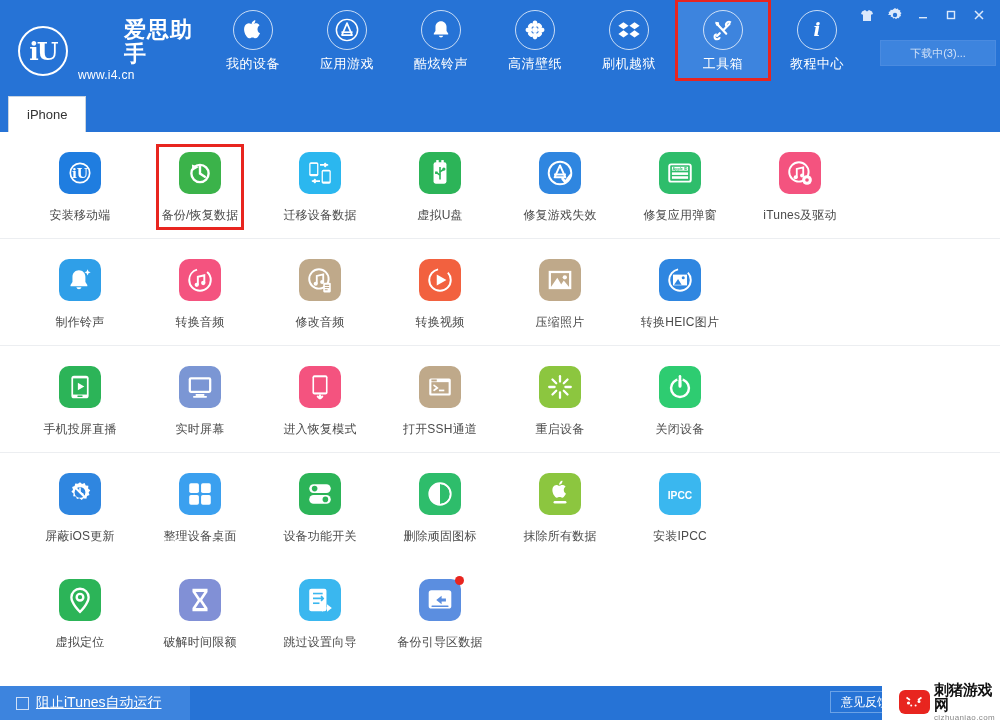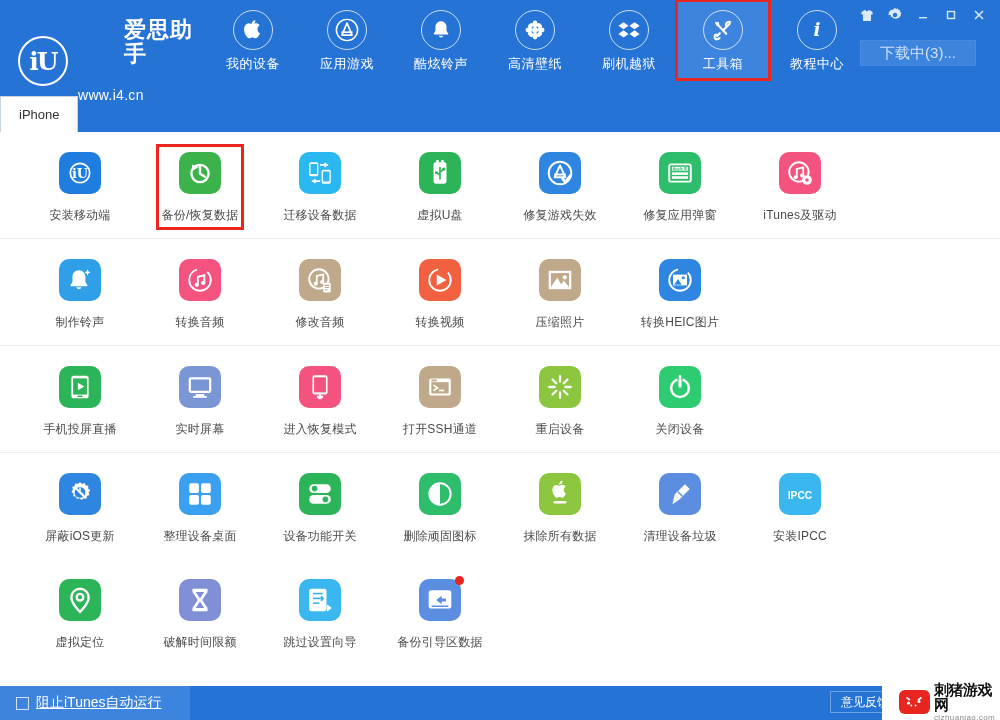--- a/index.html
+++ b/index.html
@@ -43,21 +43,21 @@
     font-family: "DejaVu Serif", serif;
     letter-spacing: -2px;
     flex: 0 0 50px;
   }
   .brand-text { margin-left: 10px; color: #fff; }
   .brand-name {
     font-size: 22px; font-weight: bold; letter-spacing: 1px;
     line-height: 24px;
     margin-left: 46px;
   }
-  .brand-url { font-size: 14px; line-height: 18px; letter-spacing: .3px; margin-top: 20px; }
+  .brand-url { font-size: 12px; line-height: 18px; letter-spacing: .3px; }
 
   .nav {
     display: flex;
     align-items: flex-start;
     height: 86px;
     margin-left: 6px;
   }
   .nav-item {
     width: 94px;
     height: 80px;
@@ -79,36 +79,37 @@
   .win-controls {
     position: absolute; top: 4px; right: 8px;
     display: flex; align-items: center; gap: 2px;
   }
   .win-btn {
     width: 26px; height: 22px;
     display: flex; align-items: center; justify-content: center;
     color: #dce9fb; cursor: pointer;
   }
   .download-btn {
-    position: absolute; right: 24px; top: 40px;
+    position: absolute; right: 4px; top: 40px;
     width: 116px; height: 26px;
     background: #3d84de;
     color: #cfe0f7;
-    font-size: 15px;
+    font-size: 11px;
     display: flex; align-items: center; justify-content: center;
     border: 1px solid #4a8be0;
     cursor: pointer;
   }
 
   
   .tabstrip {
     height: 46px;
     background: #2673d6;
     display: flex;
     align-items: flex-end;
+    padding-left: 8px;
     flex: 0 0 46px;
   }
   .tab {
     height: 36px;
     min-width: 70px;
     padding: 0 18px;
     background: #ffffff;
     color: #333;
     font-size: 13px;
     display: flex; align-items: center; justify-content: center;
@@ -663,31 +664,20 @@
           </div>
           <div class="cell">
             <div class="tile" style="background:#8cc63f">
               <svg width="28" height="28" viewBox="0 0 26 26">
                 <path d="M16.5 9.2c0-2 1.6-2.9 1.7-3-.9-1.4-2.4-1.5-2.9-1.5-1.2-.1-2.4.7-3 .7-.6 0-1.6-.7-2.5-.7-1.3 0-2.5.8-3.2 1.9-1.4 2.4-.4 6 1 7.9.7 1 1.5 2.1 2.5 2 1 0 1.4-.6 2.5-.6 1.2 0 1.5.6 2.5.6 1.1 0 1.7-1 2.4-2 .5-.8.9-1.5 1.1-2-.1 0-2.1-.8-2.1-3.3z" fill="#ffffff"></path>
                 <path d="M14.5 3.3c.5-.7.9-1.6.8-2.5-.8 0-1.8.5-2.3 1.2-.5.6-.9 1.5-.8 2.4.9.1 1.8-.4 2.3-1.1z" fill="#ffffff"></path>
                 <rect x="7" y="19.5" width="12" height="2.4" rx="1.2" fill="#ffffff"></rect>
               </svg>
             </div>
             <div class="cell-label">抹除所有数据</div>
-          </div>
-          <div class="cell">
-            <div class="tile" style="background:#5b8ee0">
-              <svg width="28" height="28" viewBox="0 0 26 26">
-                <path d="M18 3.5 L22.5 8 L12.5 18 L8 13.5 Z" fill="#ffffff"></path>
-                <path d="M8 13.5 L12.5 18 L6 22.5 Z" fill="#ffffff"></path>
-                <path d="M18 3.5 L22.5 8" stroke="#5b8ee0" stroke-width="1.3"></path>
-                <path d="M11 10.8 L15.2 15" stroke="#5b8ee0" stroke-width="1.3"></path>
-              </svg>
-            </div>
-            <div class="cell-label">清理设备垃圾</div>
           </div>
           <div class="cell">
             <div class="tile" style="background:#3ab7ef">
               <svg width="28" height="28" viewBox="0 0 26 26">
                 <text x="13" y="17.5" font-size="9.5" font-weight="bold" fill="#ffffff" text-anchor="middle" font-family="Liberation Sans, sans-serif">IPCC</text>
               </svg>
             </div>
             <div class="cell-label">安装IPCC</div>
           </div>
         </div>

